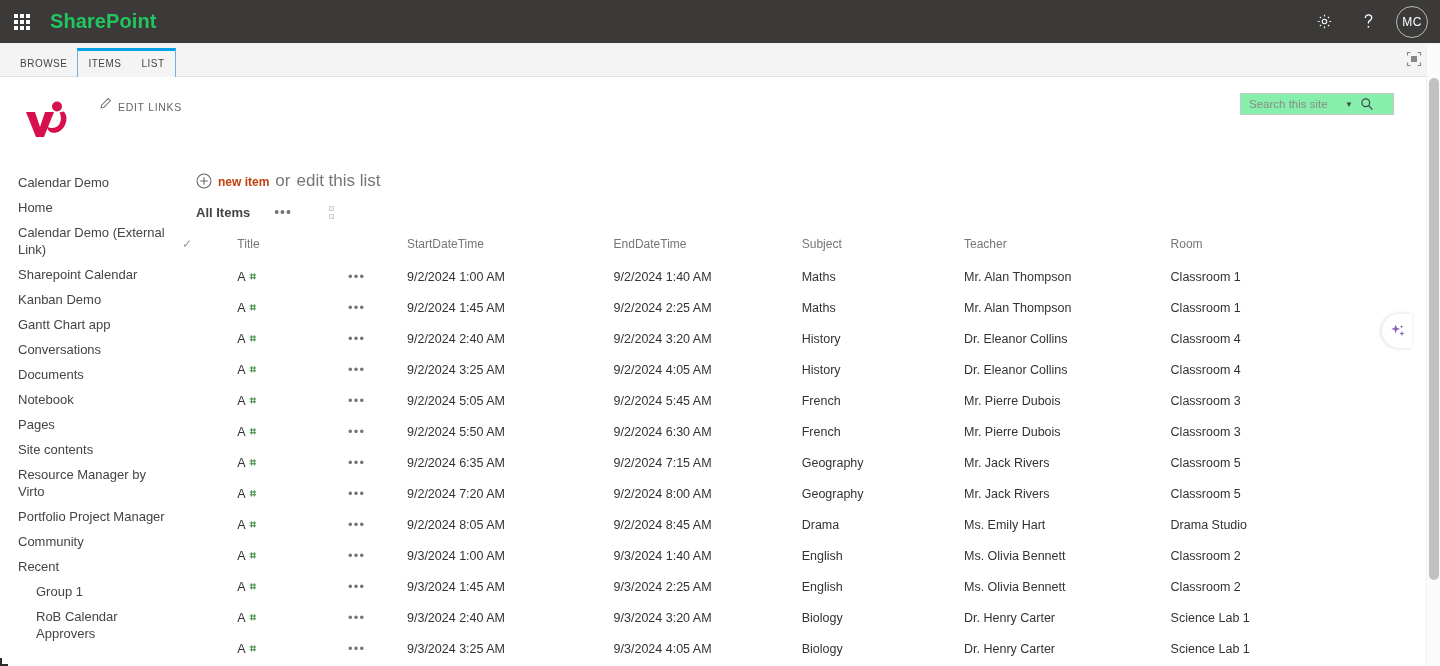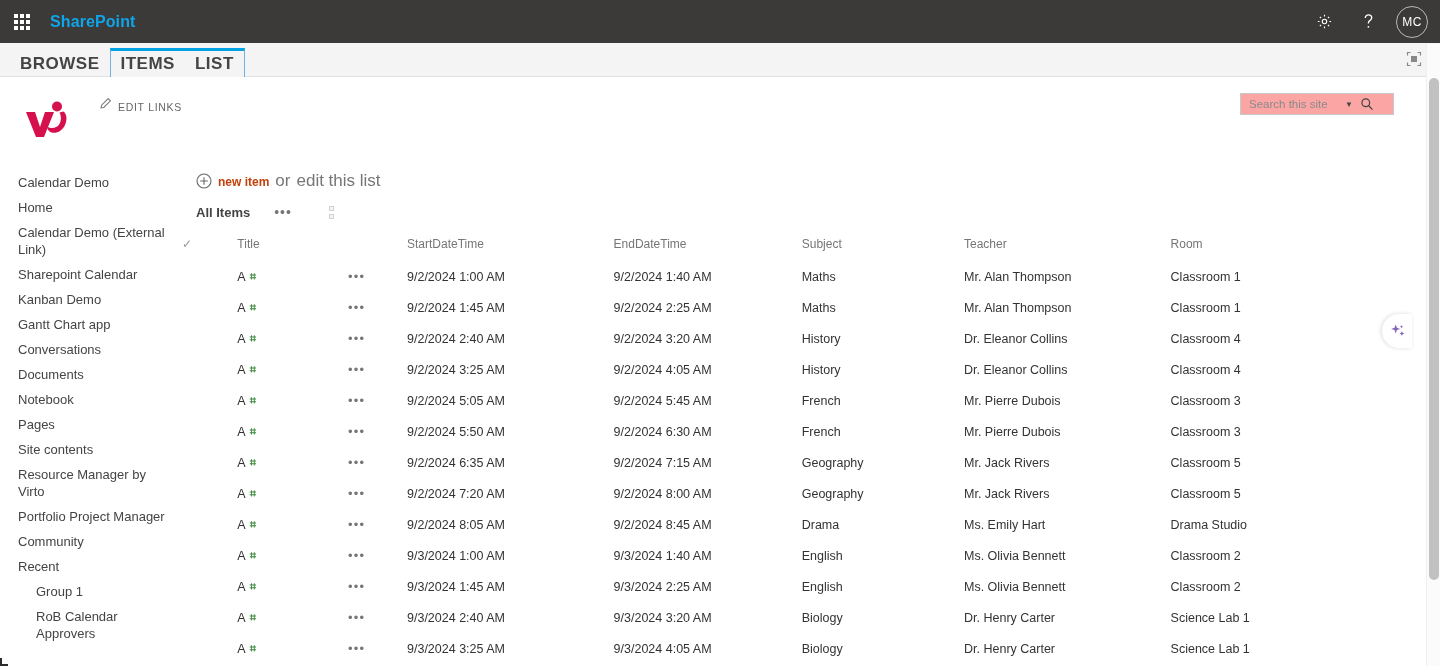--- a/index.html
+++ b/index.html
@@ -25,22 +25,22 @@
     cursor: pointer;
   }
   #waffle .grid {
     display: grid;
     grid-template-columns: repeat(3, 4px);
     grid-template-rows: repeat(3, 4px);
     gap: 2px;
   }
   #waffle .grid i { background: #ffffff; display: block; width: 4px; height: 4px; }
   #suite-brand {
-    color: #0ea5e9;
-    font-size: 16px;
+    color: #22c55e;
+    font-size: 20px;
     font-weight: bold;
     letter-spacing: .1px;
     margin-left: 6px;
     cursor: pointer;
   }
   #suite-right {
     margin-left: auto;
     display: flex; align-items: center;
     height: 56px;
     padding-right: 12px;
@@ -67,28 +67,27 @@
     width: 1440px; height: 34px;
     background: #f4f4f4;
     border-bottom: 1px solid #e1e1e1;
   }
   #ribbon-tabs {
     display: flex; align-items: flex-end;
     height: 34px;
     padding-left: 10px;
   }
   .rb-tab {
-    font-size: 17px;
+    font-size: 10px;
     color: #444444;
     letter-spacing: .5px;
     padding: 0 10px;
     line-height: 25px;
     height: 26px;
     cursor: pointer;
-    font-weight: bold;
   }
   #rb-active-group {
     display: flex;
     border: 1px solid #71afe5;
     border-bottom: none;
     border-top: 3px solid #00a2e4;
     background: #f4f4f4;
     height: 29px;
     align-items: flex-end;
   }
@@ -125,21 +124,21 @@
   }
   #site-title {
     position: absolute; left: 92px; top: 30px;
     font-size: 31px; color: #212121; font-weight: normal;
     letter-spacing: -.2px;
   }
   #search-box {
     position: absolute; right: 32px; top: 15px;
     width: 154px; height: 22px;
     border: 1px solid #c8c8c8;
-    background: #fca5a5;
+    background: #86efac;
     display: flex; align-items: center;
   }
   #search-input {
     border: 0; outline: 0;
     font-family: "Liberation Sans", sans-serif;
     font-size: 11.5px; color: #666666;
     padding: 0 4px 0 8px;
     width: 100px; height: 20px;
     background: transparent;
   }

